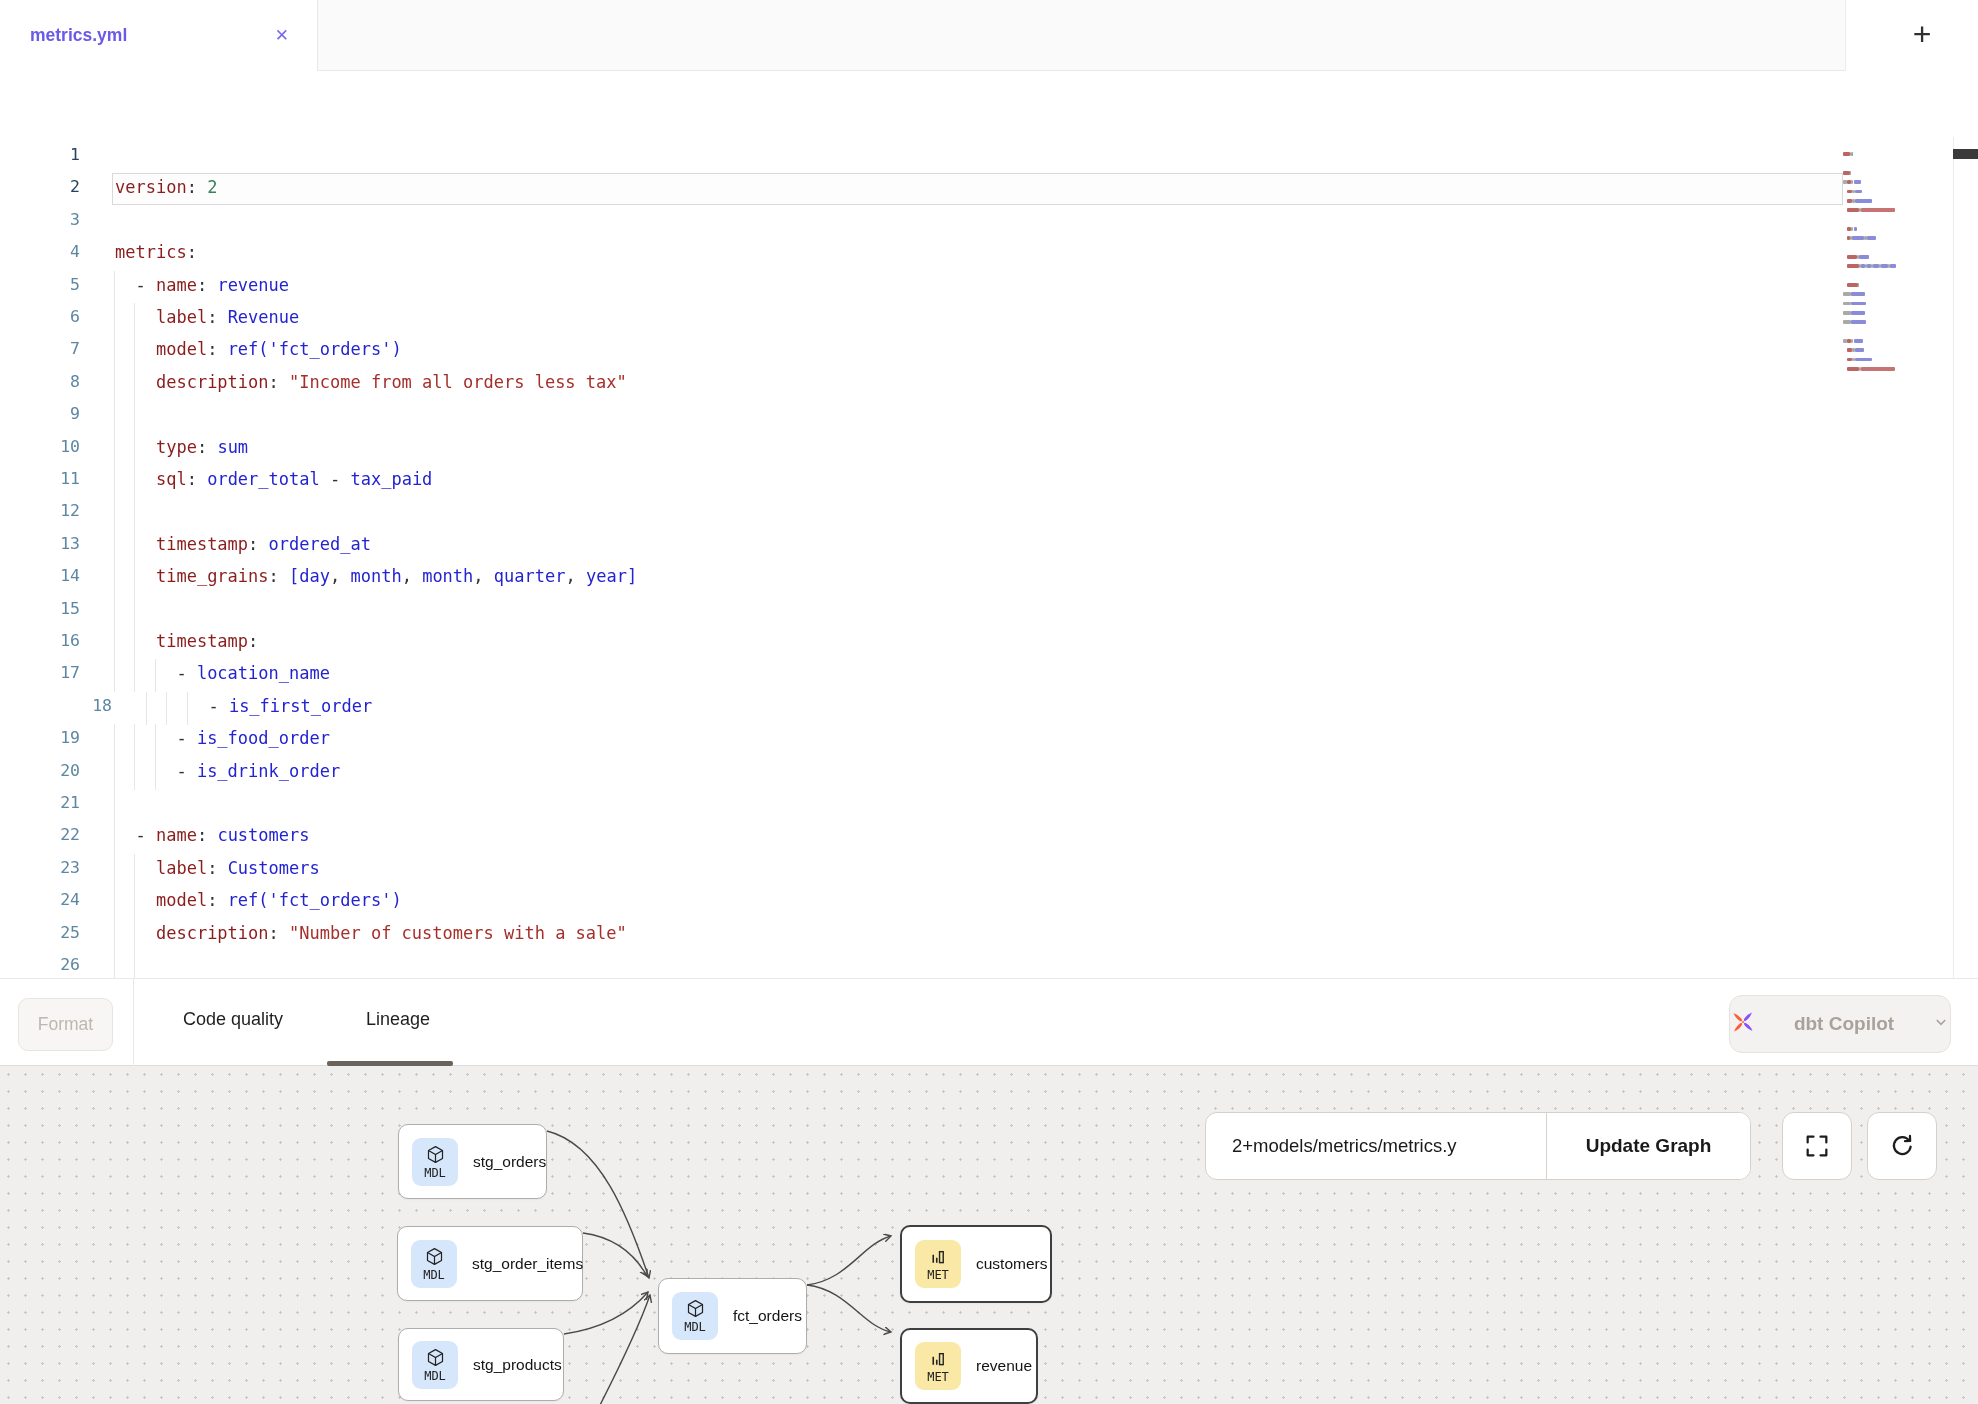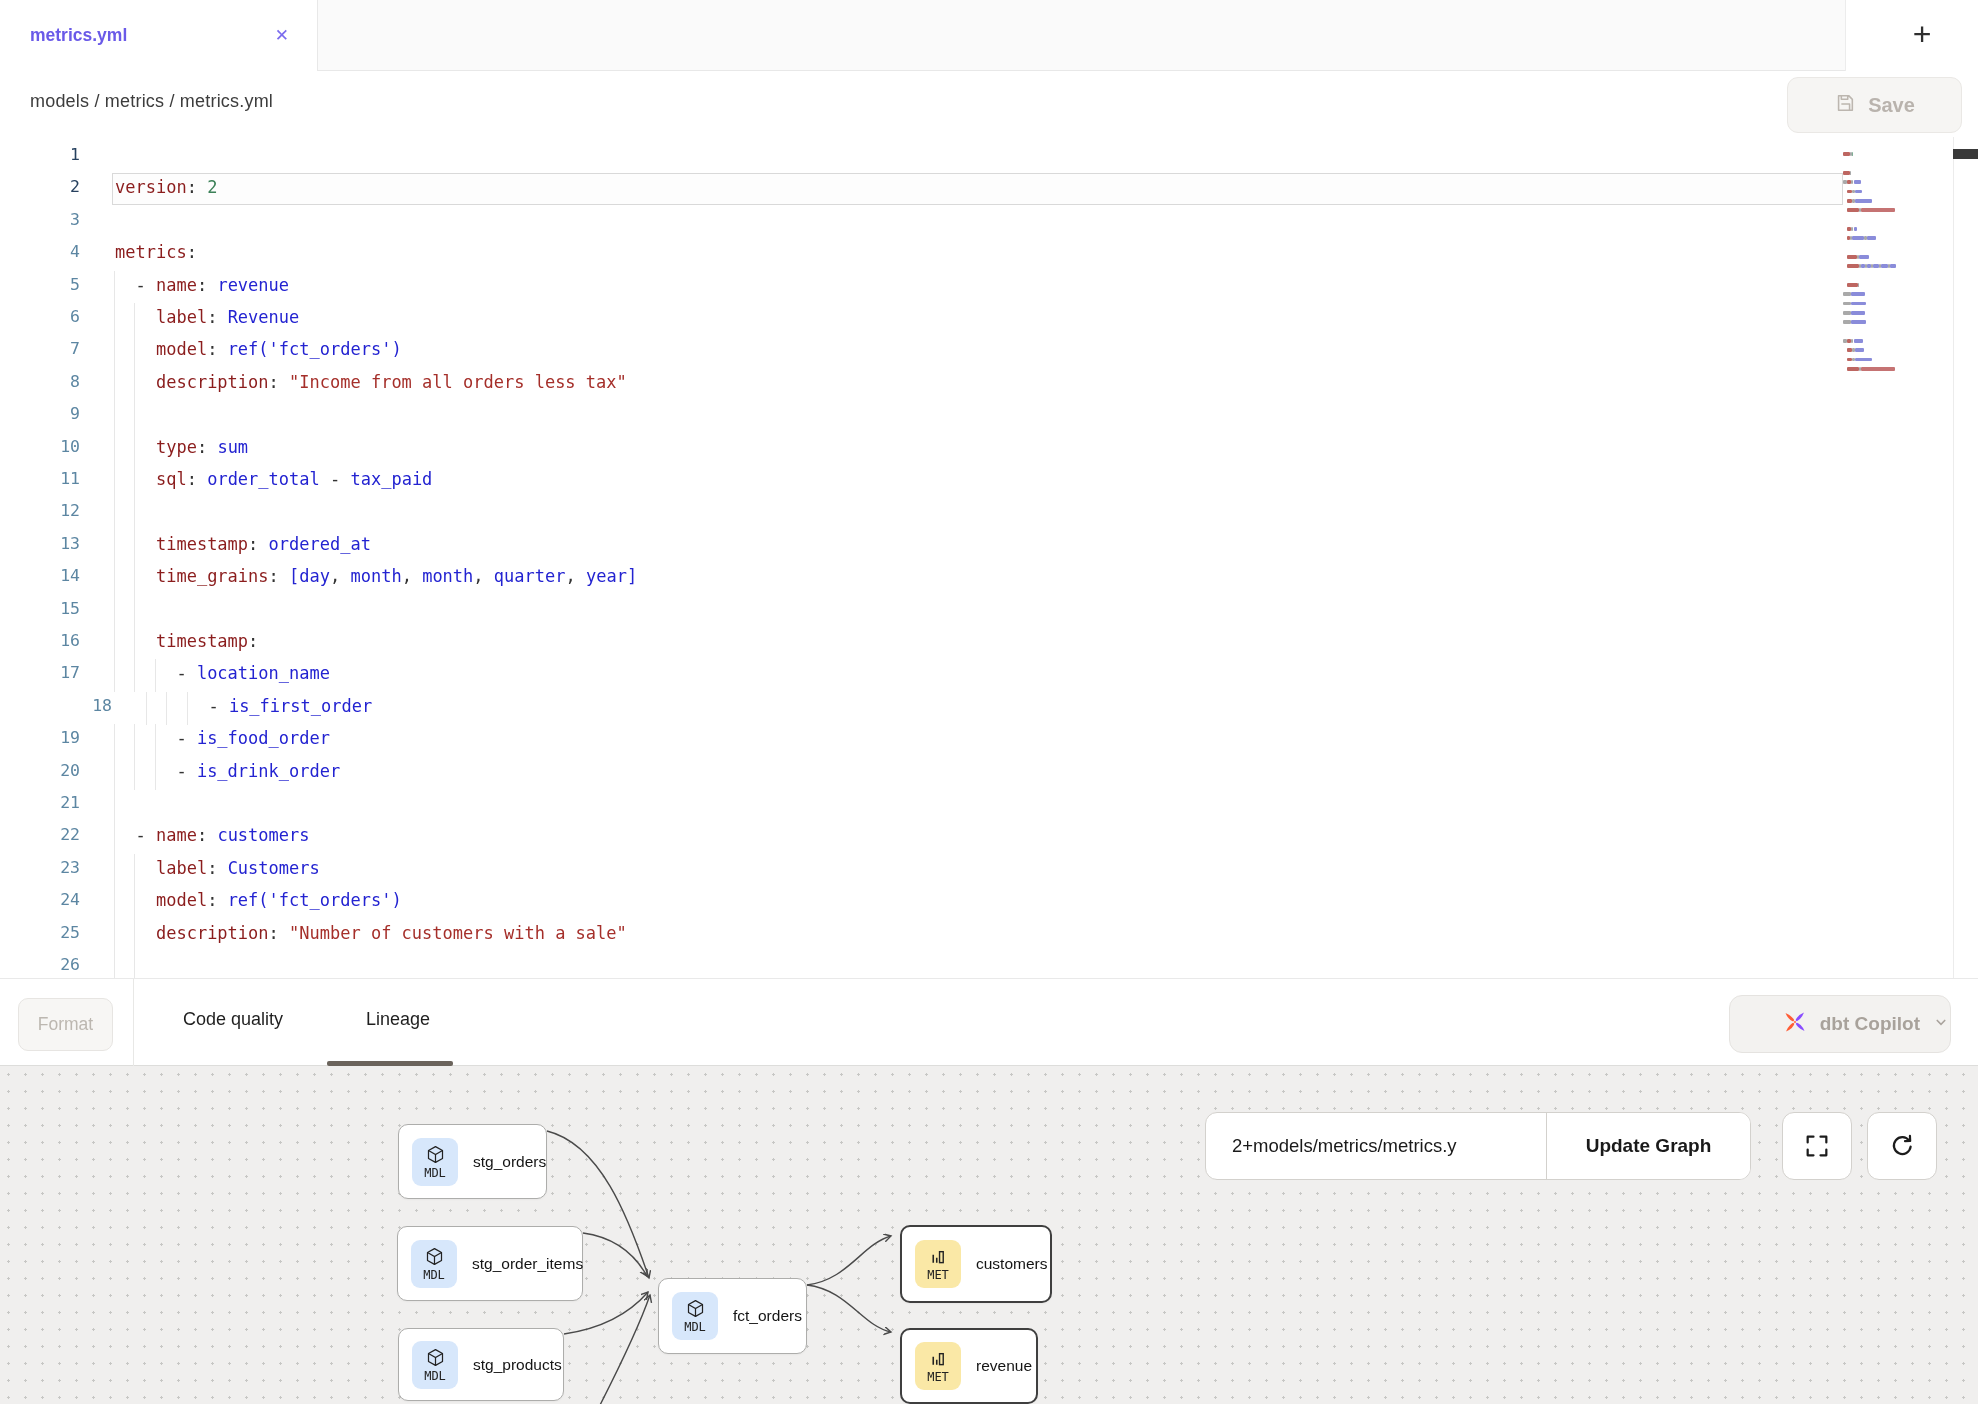--- a/index.html
+++ b/index.html
@@ -56,21 +56,21 @@
     border-top:1px solid #e9e9e9;border-bottom:1px solid #dddddb;}
   .formatbtn{position:absolute;left:18px;top:19px;width:95px;height:53px;background:#f7f6f4;
     border:1px solid #e7e5e2;border-radius:10px;color:#bcb7b0;font-size:17.5px;font-weight:500;cursor:default;}
   .panel-divider{position:absolute;left:133px;top:0;width:1px;height:87px;background:#e8e8e6;}
   .ptab{position:absolute;top:30px;font-size:18px;color:#1f1f1f;cursor:pointer;background:none;border:none;
     font-family:"Liberation Sans",sans-serif;}
   .ptab.codequality{left:183px;}
   .ptab.lineage{left:366px;font-weight:500;}
   .ptab-underline{position:absolute;left:327px;top:82px;width:126px;height:5px;background:#6b645c;border-radius:2px;}
   .copilotbtn{position:absolute;left:1729px;top:16px;width:222px;height:58px;background:#f3f2f0;
-    border:1px solid #e5e3e0;border-radius:13px;display:flex;align-items:center;justify-content:flex-end;
+    border:1px solid #e5e3e0;border-radius:13px;display:flex;align-items:center;justify-content:space-between;
     gap:12px;cursor:pointer;}
   .copilot-label{font-size:19px;font-weight:600;color:#a8a29b;}
 
   
   .canvas{position:absolute;left:0;top:1066px;width:1978px;height:338px;background:#f0efee;
     background-image:radial-gradient(#c7c7c5 1.2px, transparent 1.4px);background-size:17px 17px;overflow:hidden;}
   .edges{position:absolute;left:0;top:0;}
   .node{position:absolute;background:#fff;border:1.3px solid #adadab;border-radius:10px;
     display:flex;align-items:center;padding-left:13px;cursor:pointer;box-shadow:0 1px 2px rgba(0,0,0,.04);margin-top:31px;}
   .node.metric{border:2px solid #3f3f3f;}
@@ -99,31 +99,20 @@
   <div class="tabstrip">
     <div class="tab-active">
       <span class="tab-title">metrics.yml</span>
       <span class="tab-close">✕</span>
     </div>
     <div class="tab-rest"></div>
     <div class="tab-newzone"></div>
     <button class="tab-new">+</button>
   </div>
 
-  <div class="crumbrow">
-    <span class="crumb">models / metrics / metrics.yml</span>
-    <div class="savebtn">
-      <span>
-        <svg width="22" height="22" viewBox="0 0 24 24">
-            <path d="M5 4 H16 L20 8 V20 H5 Z M8 13 h9 v7 M8 4 v4 h7 v-4" fill="none" stroke="#bcb6af" stroke-width="1.7" stroke-linejoin="round"></path>
-          </svg>
-      </span>
-      <span>Save</span>
-    </div>
-  </div>
 
   <div class="editor">
     <div id="rows">
         <div class="row" style="top: 4px;">
           <span class="lnum active">1</span>
           <span class="code"></span>
         </div>
         <div class="row" style="top: 36.4px;">
           <div class="hlbox"></div>
           <span class="lnum active">2</span>

